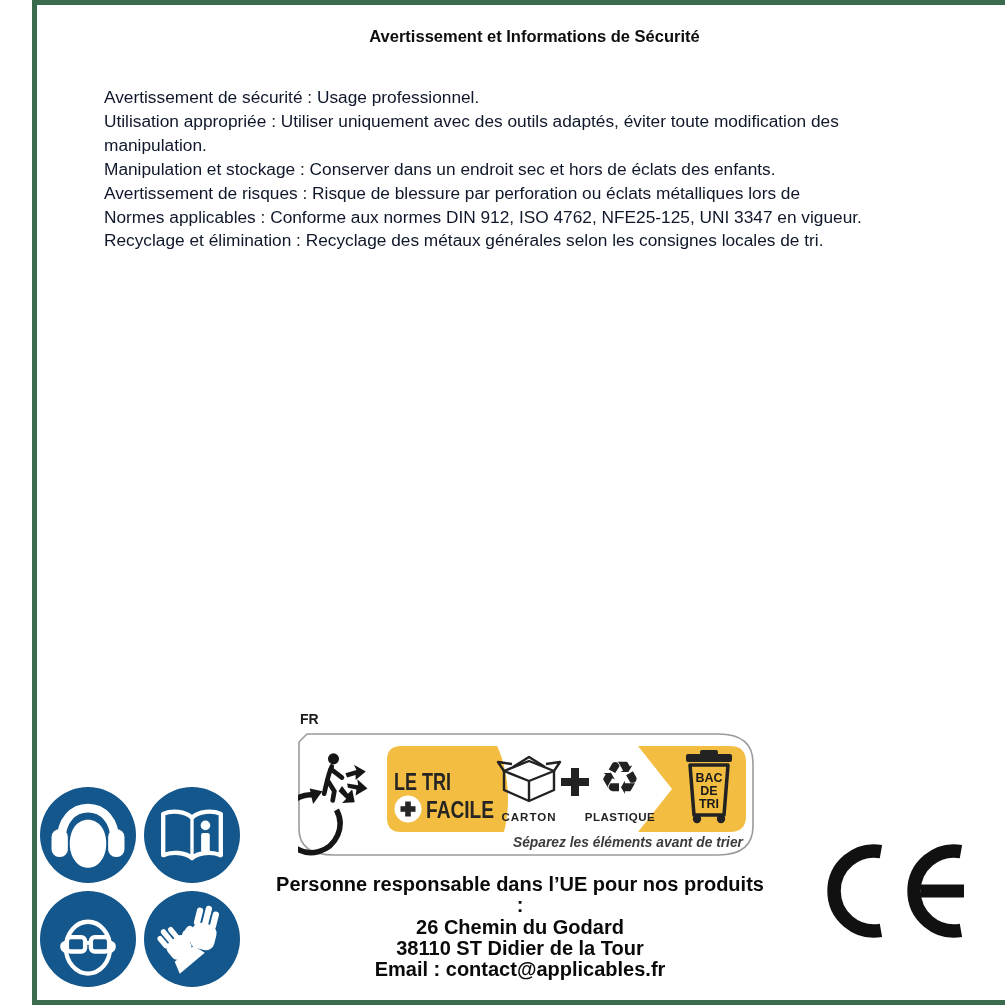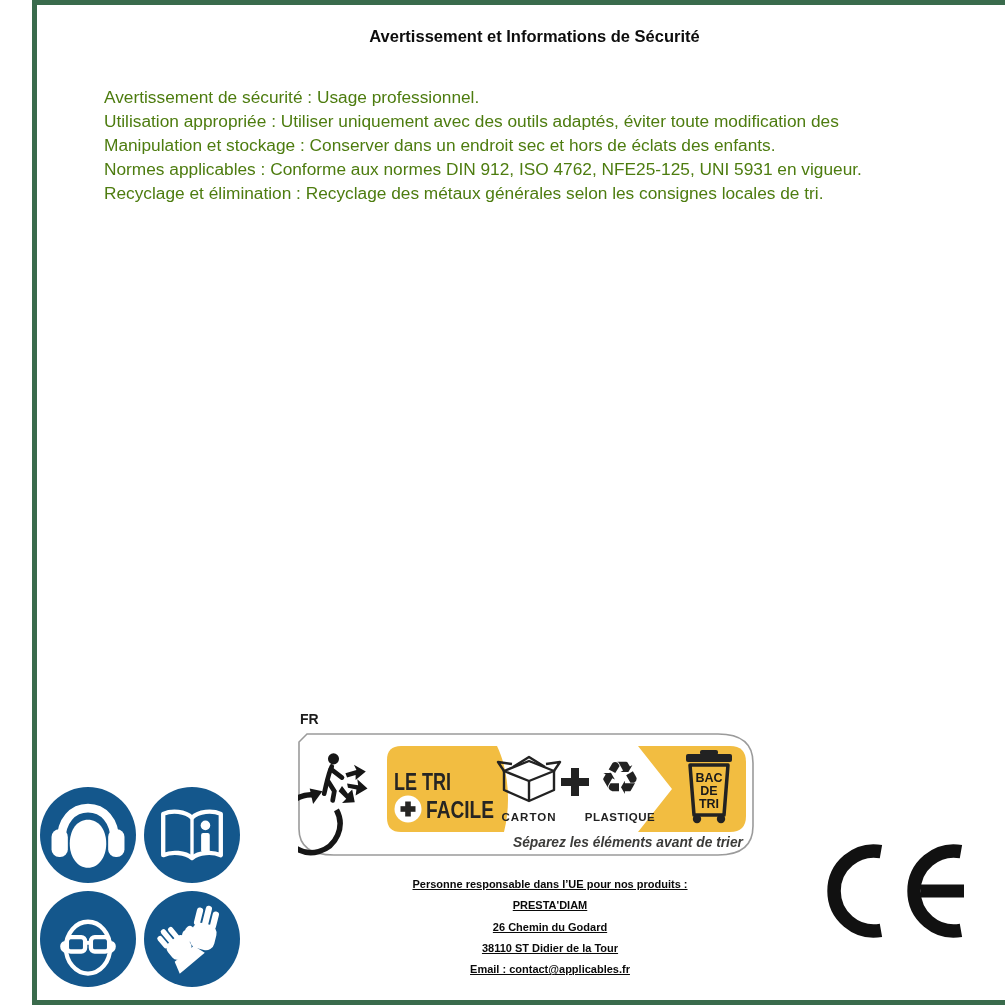--- a/index.html
+++ b/index.html
@@ -6,45 +6,47 @@
   .page{
     position:relative;width:1005px;height:1005px;box-sizing:border-box;
     border:5px solid #3A6B4C;background:#fff;overflow:hidden;
     font-family:"Liberation Sans",sans-serif;color:#000;margin-left:32px;
   }
   .doc-title{
     position:absolute;top:22px;left:0;width:100%;text-align:center;
     font-size:16.5px;font-weight:bold;color:#0d0d0d;
   }
   .safety-text{position:absolute;left:67px;top:81px;right:30px;}
-  .safety-text .line{white-space:nowrap;font-size:17.3px;line-height:23.9px;color:#4d7c0f;}
+  .safety-text .line{white-space:nowrap;font-size:17.3px;line-height:23.9px;color:#0f172a;}
   .icon-grid{
     position:absolute;left:3px;top:782px;
     display:grid;grid-template-columns:96px 96px;grid-template-rows:96px 96px;gap:8px;
   }
   .fr-label{position:absolute;left:263px;top:706px;font-size:14px;font-weight:bold;color:#1c1c1c;}
   .infotri{position:absolute;left:261px;top:728px;width:456px;height:123px;}
   .address{
-    position:absolute;left:263px;top:869px;width:500px;text-align:center;
-    font-size:11px;font-weight:bold;line-height:21.3px;color:#0a0a0a;text-decoration:underline;
+    position:absolute;left:233px;top:869px;width:500px;text-align:center;
+    font-size:20px;font-weight:bold;line-height:21.3px;color:#0a0a0a;
   }
   .ce-mark{position:absolute;left:790px;top:833px;}
 </style>
 </head>
 <body>
 
 <div class="page">
 
   <div class="doc-title">Avertissement et Informations de Sécurité</div>
 
   <div class="safety-text">
     <div class="line">Avertissement de sécurité : Usage professionnel.</div>
     <div class="line">Utilisation appropriée : Utiliser uniquement avec des outils adaptés, éviter toute modification des</div>
+    <div class="line">manipulation.</div>
     <div class="line">Manipulation et stockage : Conserver dans un endroit sec et hors de éclats des enfants.</div>
-    <div class="line">Normes applicables : Conforme aux normes DIN 912, ISO 4762, NFE25-125, UNI 5931 en vigueur.</div>
+    <div class="line">Avertissement de risques : Risque de blessure par perforation ou éclats métalliques lors de</div>
+    <div class="line">Normes applicables : Conforme aux normes DIN 912, ISO 4762, NFE25-125, UNI 3347 en vigueur.</div>
     <div class="line">Recyclage et élimination : Recyclage des métaux générales selon les consignes locales de tri.</div>
   </div>
 
   <div class="icon-grid">
 
     <svg width="96" height="96" viewBox="0 0 100 100">
       <circle cx="50" cy="50" r="50" fill="#14578C"></circle>
       <path d="M50,34 C61,34 69,44 69,59 C69,73 61,84 50,84 C39,84 31,73 31,59 C31,44 39,34 50,34 Z" fill="#fff"></path>
       <path d="M22,56 C22,35 34,22 50,22 C66,22 78,35 78,56" stroke="#fff" stroke-width="9" fill="none"></path>
       <rect x="12" y="44" width="17" height="29" rx="8" fill="#fff"></rect>
@@ -144,21 +146,20 @@
       <text x="411" y="49" font-size="12.5" font-weight="bold" fill="#1a1a1a" text-anchor="middle">BAC</text>
       <text x="411" y="62" font-size="12.5" font-weight="bold" fill="#1a1a1a" text-anchor="middle">DE</text>
       <text x="411" y="75" font-size="12.5" font-weight="bold" fill="#1a1a1a" text-anchor="middle">TRI</text>
     </g>
 
     <text x="445" y="114" text-anchor="end" font-size="15.5" font-weight="bold" font-style="italic" fill="#3b3b39" textLength="230" lengthAdjust="spacingAndGlyphs">Séparez les éléments avant de trier</text>
   </svg>
 
   <div class="address">
     <div>Personne responsable dans l’UE pour nos produits :</div>
-    <div>PRESTA'DIAM</div>
     <div>26 Chemin du Godard</div>
     <div>38110 ST Didier de la Tour</div>
     <div>Email : contact@applicables.fr</div>
   </div>
 
   <svg class="ce-mark" width="150" height="106" viewBox="0 0 150 106" aria-label="CE">
     <path d="M53.95,13.6 A40,40 0 1 0 53.95,92.4" fill="none" stroke="#111" stroke-width="13.5"></path>
     <path d="M133.95,13.6 A40,40 0 1 0 133.95,92.4" fill="none" stroke="#111" stroke-width="13.5"></path>
     <rect x="94" y="46.5" width="43" height="13" fill="#111"></rect>
   </svg>

